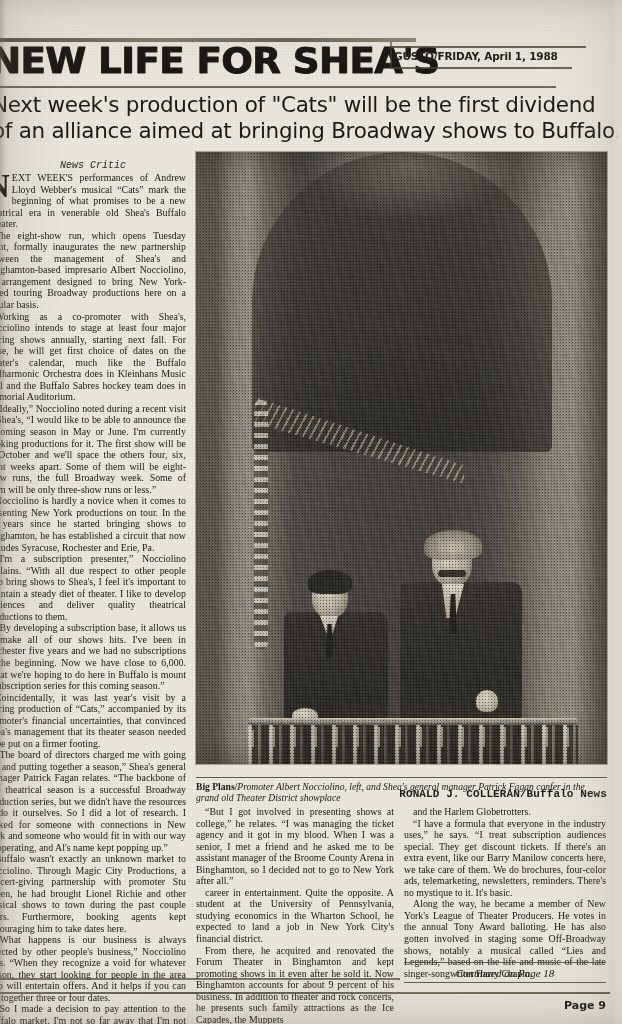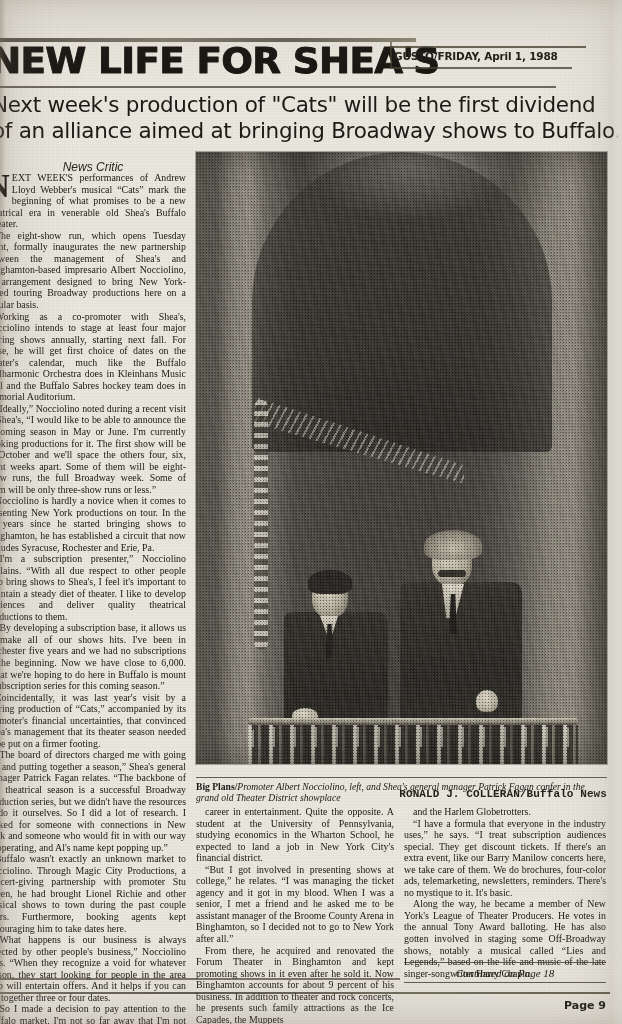--- a/index.html
+++ b/index.html
@@ -69,21 +69,21 @@
   .deck div{margin-bottom:1px;}
 
   
   .byline{
     position:absolute;left:0;top:146px;width:186px;text-align:center;
     font-family:"DejaVu Sans",sans-serif;
     font-weight:700;font-size:11.5px;letter-spacing:.2px;color:#1b1814;
   }
   .byline-sub{
     position:absolute;left:0;top:160px;width:186px;text-align:center;
-    font-family:Liberation Sans, sans-serif;font-style:italic;font-size:12px;color:#2a261f;
+    font-family:Liberation Mono, monospace;font-style:italic;font-size:10px;color:#2a261f;
   }
 
   
   .col{
     position:absolute;
     font-family:"Liberation Serif",serif;
     font-size:9.9px;line-height:11.55px;
     color:#1a1713;text-align:justify;
     -webkit-hyphens:none;hyphens:none;
   }
@@ -352,22 +352,22 @@
       <p>Nocciolino is hardly a novice when it comes to presenting New York productions on tour. In the 12 years since he started bringing shows to Binghamton, he has established a circuit that now includes Syracuse, Rochester and Erie, Pa.</p>
       <p>“I'm a subscription presenter,” Nocciolino explains. “With all due respect to other people who bring shows to Shea's, I feel it's important to maintain a steady diet of theater. I like to develop audiences and deliver quality theatrical productions to them.</p>
       <p>“By developing a subscription base, it allows us to make all of our shows hits. I've been in Rochester five years and we had no subscriptions in the beginning. Now we have close to 6,000. What we're hoping to do here in Buffalo is mount a subscription series for this coming season.”</p>
       <p>Coincidentally, it was last year's visit by a touring production of “Cats,” accompanied by its promoter's financial uncertainties, that convinced Shea's management that its theater season needed to be put on a firmer footing.</p>
       <p>“The board of directors charged me with going out and putting together a season,” Shea's general manager Patrick Fagan relates. “The backbone of any theatrical season is a successful Broadway production series, but we didn't have the resources to do it ourselves. So I did a lot of research. I looked for someone with connections in New York and someone who would fit in with our way of operating, and Al's name kept popping up.”</p>
       <p>Buffalo wasn't exactly an unknown market to Nocciolino. Through Magic City Productions, a concert-giving partnership with promoter Stu Green, he had brought Lionel Richie and other musical shows to town during the past couple years. Furthermore, booking agents kept encouraging him to take dates here.</p>
       <p>“What happens is our business is always affected by other people's business,” Nocciolino says. “When they recognize a void for whatever reason, they start looking for people in the area who will entertain offers. And it helps if you can put together three or four dates.</p>
       <p>“So I made a decision to pay attention to the Buffalo market. I'm not so far away that I'm not aware of what's going on up here. New York people talked to us and at this level it was Patrick coming to us.”</p>
     </div>
   <div class="col" id="col-bl">
+      <p>“But I got involved in presenting shows at college,” he relates. “I was managing the ticket agency and it got in my blood. When I was a senior, I met a friend and he asked me to be assistant manager of the Broome County Arena in Binghamton, so I decided not to go to New York after all.”</p>
       <p>career in entertainment. Quite the opposite. A student at the University of Pennsylvania, studying economics in the Wharton School, he expected to land a job in New York City's financial district.</p>
-      <p>“But I got involved in presenting shows at college,” he relates. “I was managing the ticket agency and it got in my blood. When I was a senior, I met a friend and he asked me to be assistant manager of the Broome County Arena in Binghamton, so I decided not to go to New York after all.”</p>
       <p>From there, he acquired and renovated the Forum Theater in Binghamton and kept promoting shows in it even after he sold it. Now Binghamton accounts for about 9 percent of his business. In addition to theater and rock concerts, he presents such family attractions as the Ice Capades, the Muppets</p>
     </div>
   <div class="col" id="col-br">
       <p>and the Harlem Globetrotters.</p>
       <p>“I have a formula that everyone in the industry uses,” he says. “I treat subscription audiences special. They get discount tickets. If there's an extra event, like our Barry Manilow concerts here, we take care of them. We do brochures, four-color ads, telemarketing, newsletters, reminders. There's no mystique to it. It's basic.</p>
       <p>Along the way, he became a member of New York's League of Theater Producers. He votes in the annual Tony Award balloting. He has also gotten involved in staging some Off-Broadway shows, notably a musical called “Lies and Legends,” based on the life and music of the late singer-songwriter Harry Chapin.</p>
     </div>
 
   <div class="colrule-bot"></div>
   <div class="cont-rule-a"></div>

